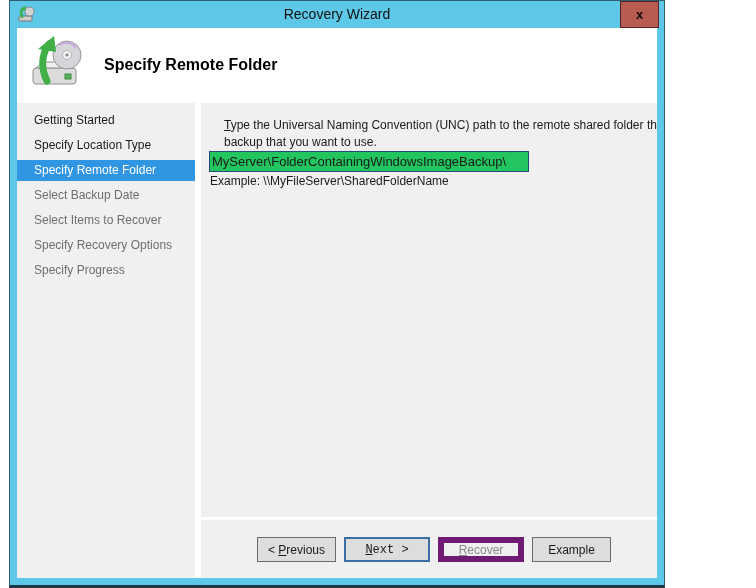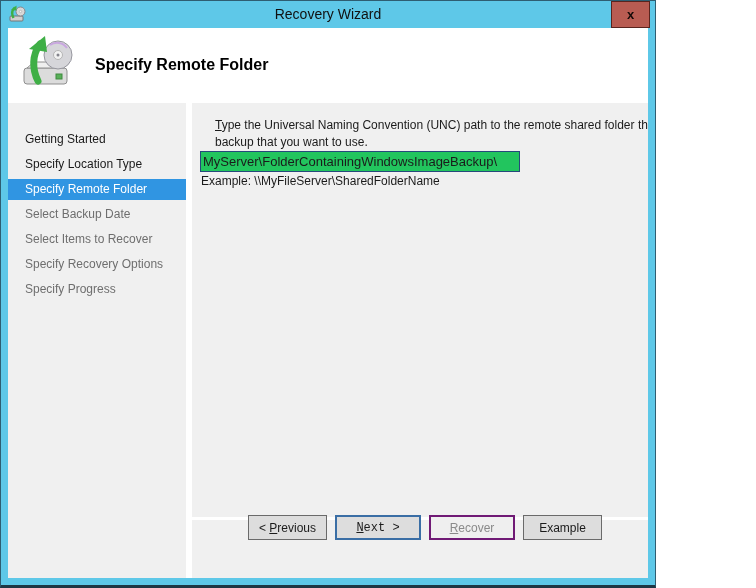--- a/index.html
+++ b/index.html
@@ -3,20 +3,21 @@
 <meta charset="utf-8">
 <style>
   * { margin:0; padding:0; box-sizing:border-box; }
   html,body { background:#ffffff; font-family:"Liberation Sans", sans-serif; }
 
   .window{
     position:relative; width:656px; height:588px;
     background:#5ec8e8;
     border:1px solid #2e5e72; border-bottom:3px solid #1e3744;
     overflow:hidden;
+    margin-left:9px;
   }
 
   
   .titlebar{ position:absolute; left:0; top:0; right:0; height:27px; }
   .titlebar .app-icon{ position:absolute; left:8px; top:4px; width:18px; height:18px; }
   .titlebar .title{
     position:absolute; left:0; right:0; top:0; height:27px;
     text-align:center; line-height:27px;
     font-size:14px; color:#101010;
   }
@@ -32,21 +33,21 @@
     position:absolute; left:7px; right:7px; top:27px; bottom:7px;
     background:#f0f0f0; overflow:hidden;
   }
 
   
   .header{ position:absolute; left:0; right:0; top:0; height:75px; background:#ffffff; }
   .header-icon{ position:absolute; left:13px; top:7px; width:58px; height:60px; }
   .page-title{ position:absolute; left:87px; top:28px; font-size:16px; font-weight:bold; color:#000000; }
 
   
-  .sidebar{ position:absolute; left:0; top:75px; bottom:0; width:178px; background:#f0f0f0; padding-top:26px; }
+  .sidebar{ position:absolute; left:0; top:75px; bottom:0; width:178px; background:#f0f0f0; padding-top:7px; }
   .step{ height:21px; line-height:21px; margin-bottom:4px; padding-left:17px; font-size:12px; white-space:nowrap; }
   .step.done{ color:#1a1a1a; }
   .step.upcoming{ color:#6e6e6e; }
   .step.current{ color:#ffffff; background:#3095e2; }
 
   
   .divider{ position:absolute; left:178px; top:75px; bottom:0; width:6px; background:#ffffff; }
 
   
   .main{ position:absolute; left:184px; right:0; top:75px; bottom:0; }
@@ -59,29 +60,29 @@
   .unc-input{
     position:absolute; left:8px; top:48px; width:320px; height:21px;
     border:1px solid #26497b; background:#22c55e;
     font-family:"Liberation Sans", sans-serif; font-size:13px; color:#1b1b1b;
     padding:1px 2px; outline:none;
   }
   .example{ position:absolute; left:9px; top:71px; font-size:12px; color:#1b1b1b; }
 
   .footer-sep{ position:absolute; left:0; right:0; top:414px; height:3px; background:#ffffff; }
 
-  .button-row{ position:absolute; top:412px; right:46px; display:flex; gap:8px; }
+  .button-row{ position:absolute; top:434px; right:46px; display:flex; gap:8px; }
   .btn{
     height:25px; background:#dddddd; border:1px solid #6a6a6a;
     font-family:"Liberation Sans", sans-serif; font-size:12px; color:#1b1b1b;
     text-align:center; cursor:pointer; padding:0;
   }
   .btn-previous{ width:79px; }
   .btn-next{ width:86px; border:2px solid #3a6ea5;font-family:Liberation Mono, monospace; }
-  .btn-recover{ width:86px; background:#efefef; border:2px solid #701a75; color:#8a8a8a; cursor:default; }
+  .btn-recover{ width:86px; background:#efefef; border:6px solid #701a75; color:#8a8a8a; cursor:default; }
   .btn-cancel{ width:79px; }
 </style>
 </head>
 <body>
 
 <div class="window">
 
   <div class="titlebar">
     <span class="app-icon">
       <svg width="18" height="18" viewBox="0 0 18 18">

